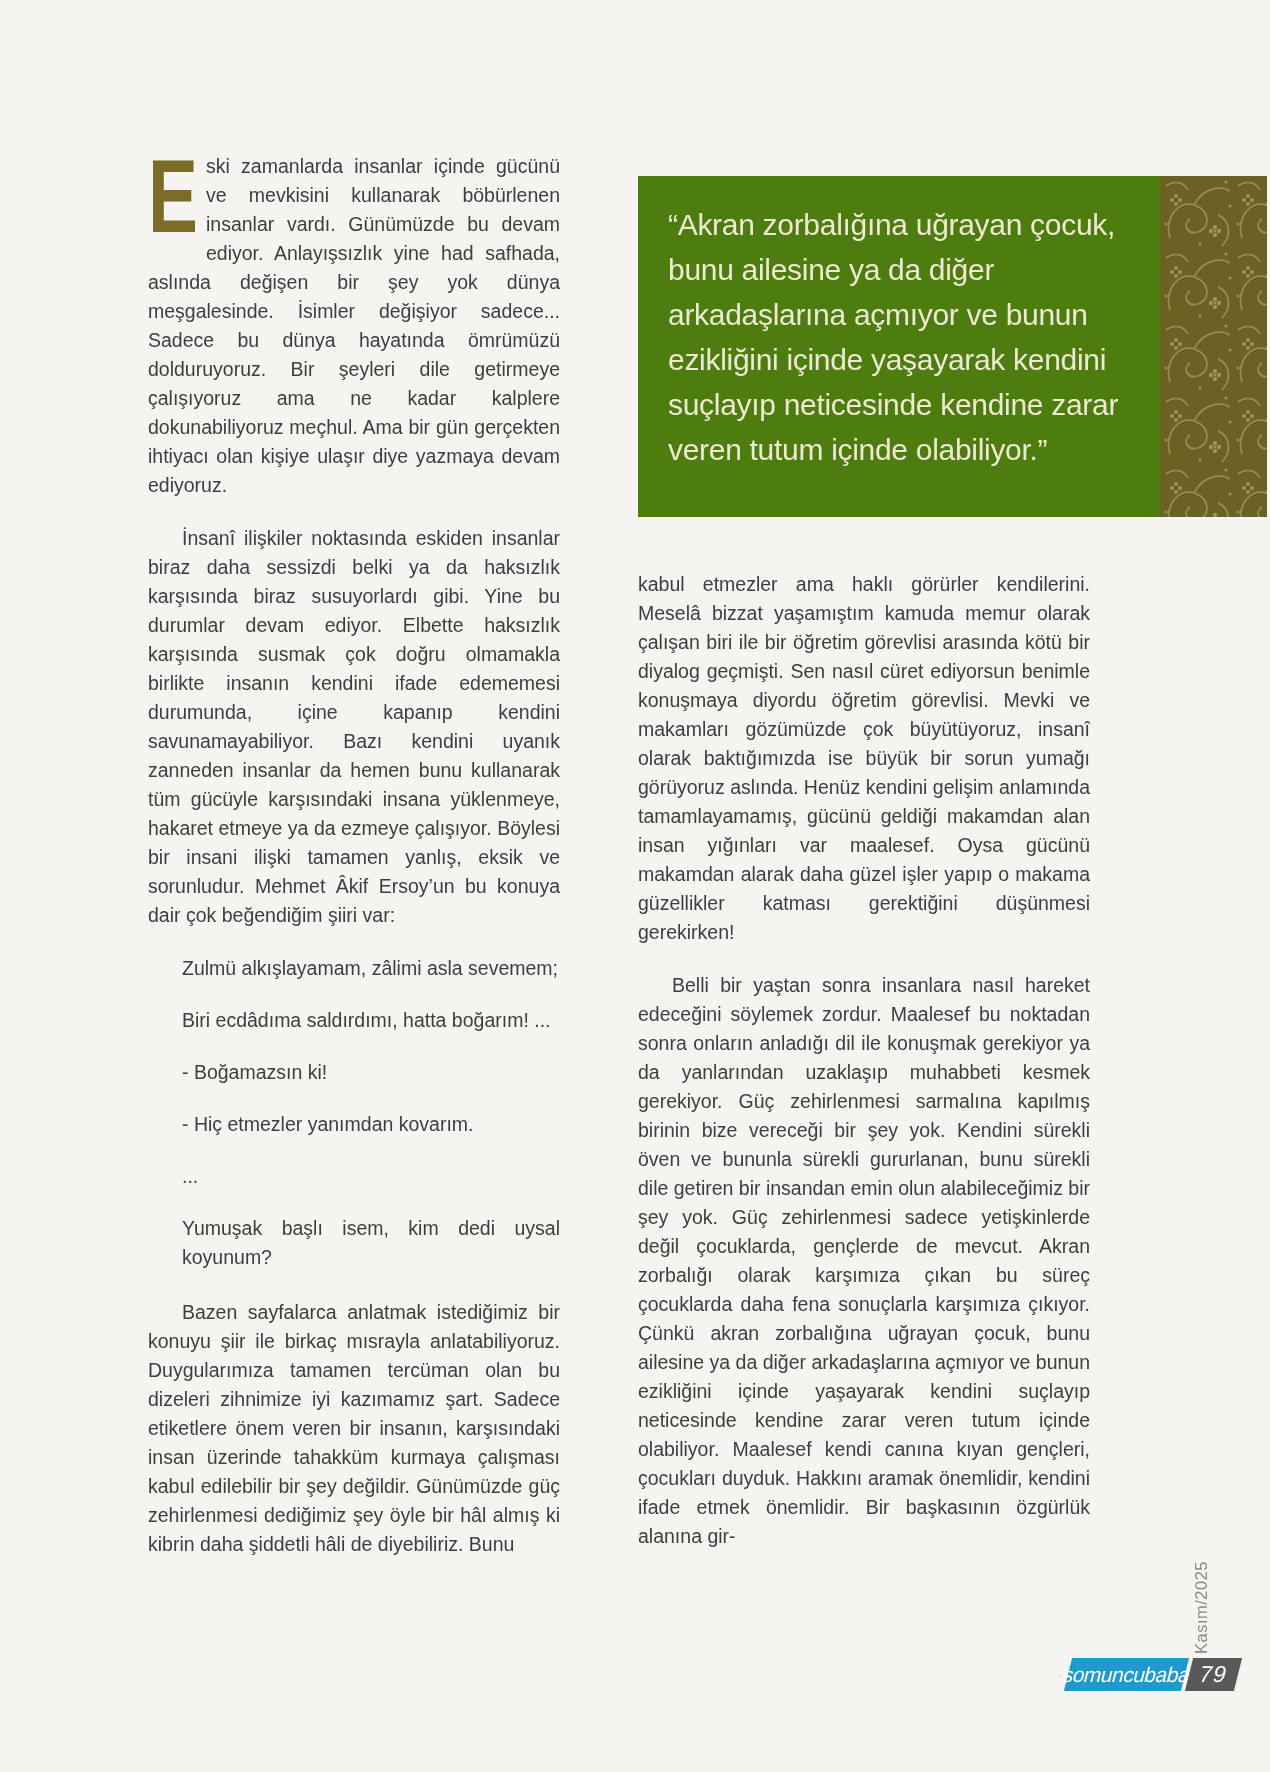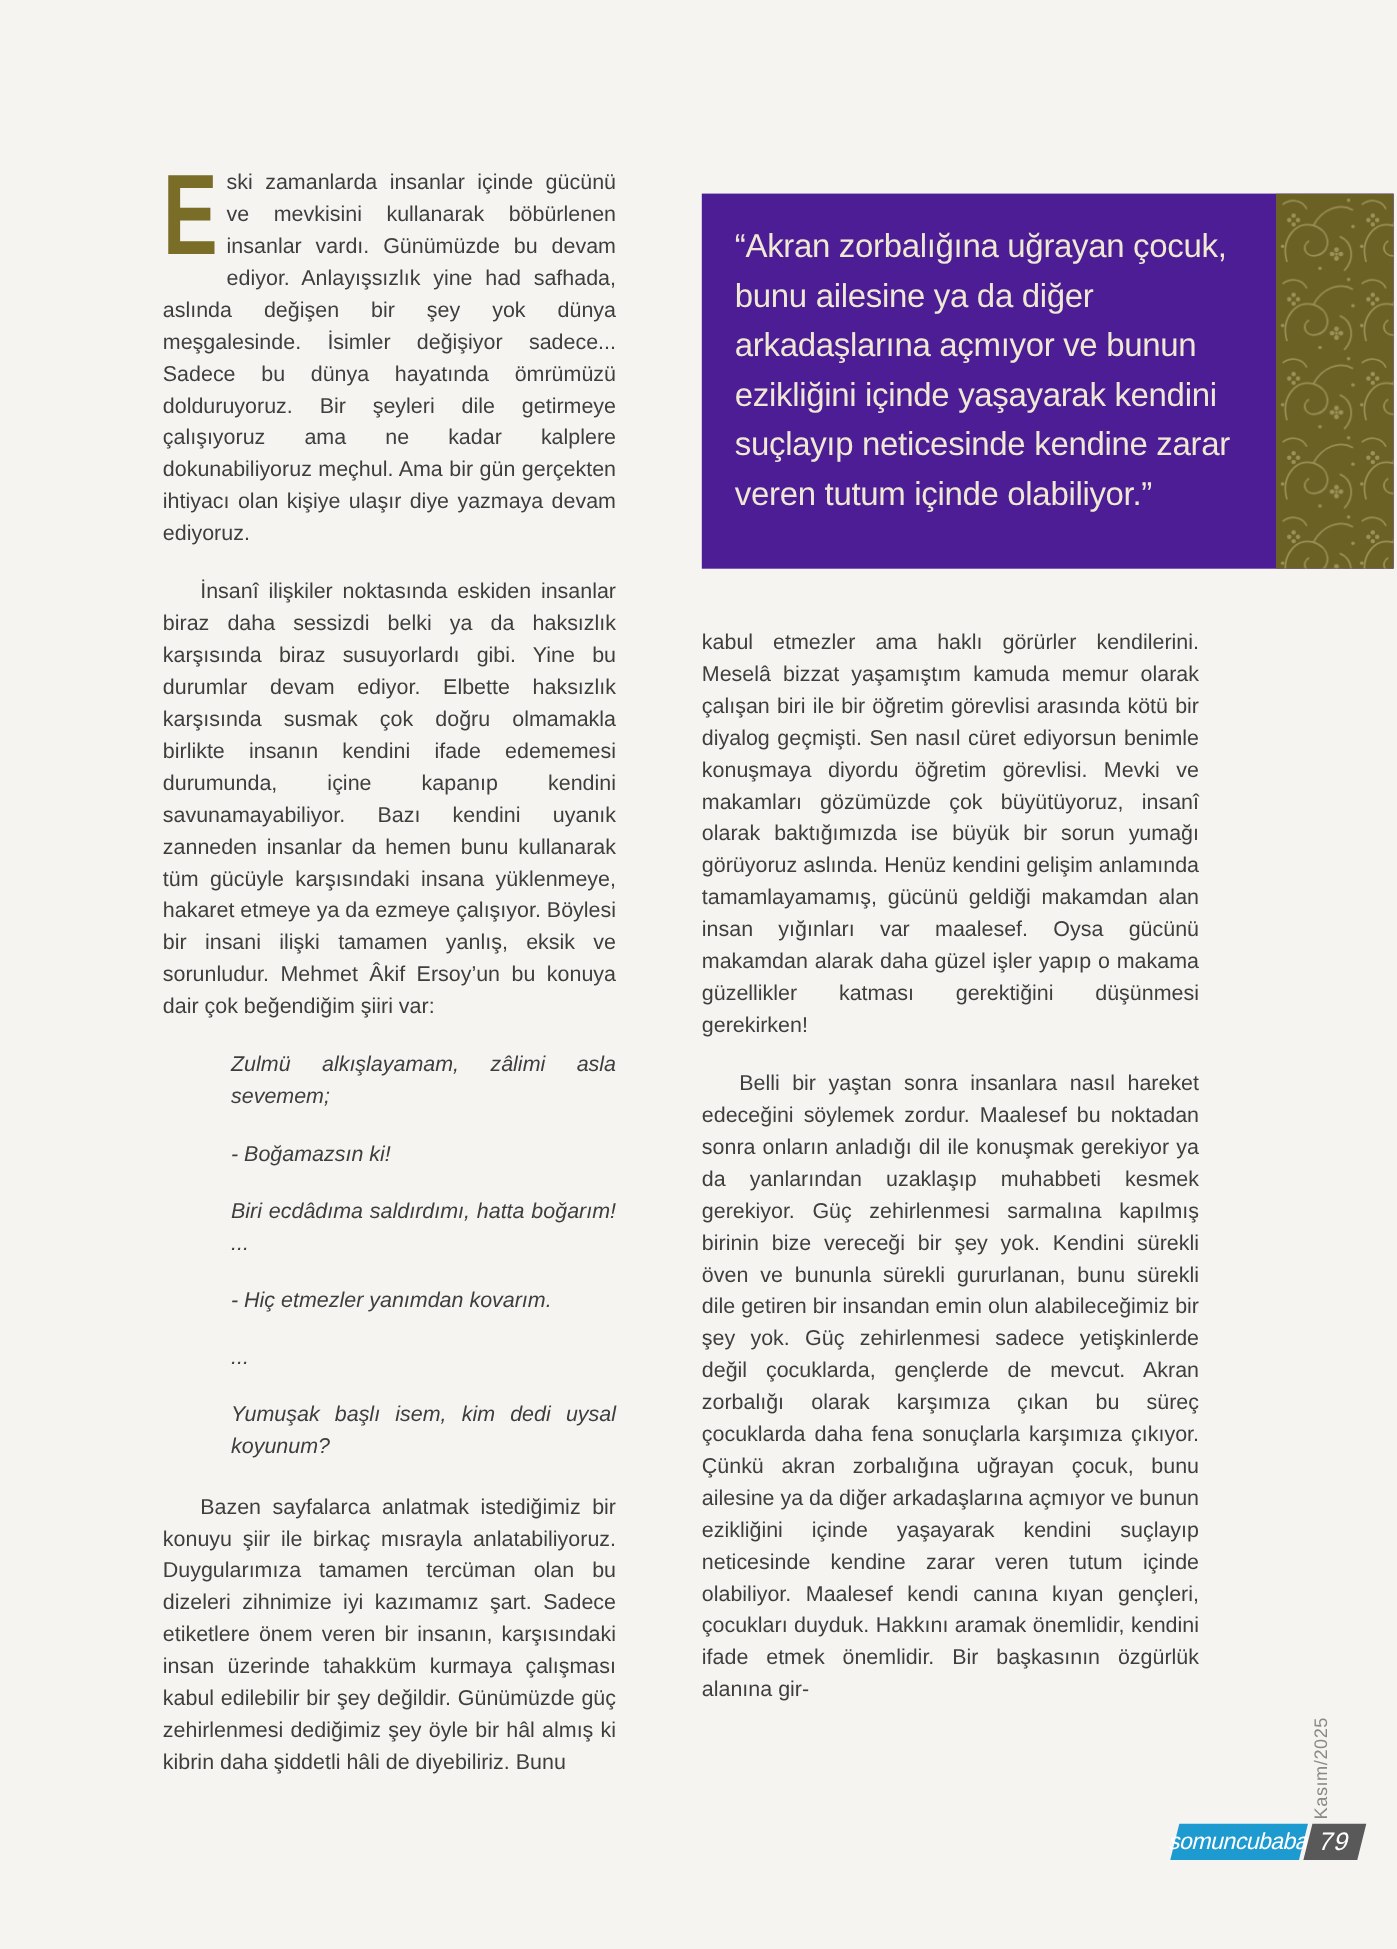--- a/index.html
+++ b/index.html
@@ -21,25 +21,25 @@
   .dropcap{
     float:left;
     font-size:104px;line-height:80px;
     height:82px;width:56px;
     font-weight:bold;color:#7a6d28;
     transform:scaleX(.72);transform-origin:left top;
     margin:4px 2px 2px 0;
   }
   
   .poem{margin:2px 0 26px 34px;}
-  .poem div{font-style:italic;margin-bottom:23px;color:#3e3e3e;margin-left:28px;}
+  .poem div{margin-bottom:23px;color:#3e3e3e;}
   
   .quote-box{
     position:absolute;left:638px;top:176px;width:629px;height:341px;
-    background:#4c1d95;
+    background:#4d7c0f;
     text-decoration:underline;
   }
   .quote-text{
     position:absolute;left:30px;top:26px;width:468px;
     font-size:30px;line-height:45px;letter-spacing:-0.3px;
     color:#efe9d4;text-align:left;
   }
   .pattern-band{position:absolute;right:0;top:0;width:107px;height:341px;}
   
   .issue-vertical{
@@ -66,22 +66,22 @@
 </head>
 <body>
 
 <div class="page">
 
   <div class="col col-left">
     <p class="no-indent"><span class="dropcap">E</span><span>ski zamanlarda insanlar içinde gücünü ve mevkisini kullanarak böbürlenen insanlar vardı. Günümüzde bu devam ediyor. Anlayışsızlık yine had safhada, aslında değişen bir şey yok dünya meşgalesinde. İsimler değişiyor sadece... Sadece bu dünya hayatında ömrümüzü dolduruyoruz. Bir şeyleri dile getirmeye çalışıyoruz ama ne kadar kalplere dokunabiliyoruz meçhul. Ama bir gün gerçekten ihtiyacı olan kişiye ulaşır diye yazmaya devam ediyoruz.</span></p>
     <p>İnsanî ilişkiler noktasında eskiden insanlar biraz daha sessizdi belki ya da haksızlık karşısında biraz susuyorlardı gibi. Yine bu durumlar devam ediyor. Elbette haksızlık karşısında susmak çok doğru olmamakla birlikte insanın kendini ifade edememesi durumunda, içine kapanıp kendini savunamayabiliyor. Bazı kendini uyanık zanneden insanlar da hemen bunu kullanarak tüm gücüyle karşısındaki insana yüklenmeye, hakaret etmeye ya da ezmeye çalışıyor. Böylesi bir insani ilişki tamamen yanlış, eksik ve sorunludur. Mehmet Âkif Ersoy’un bu konuya dair çok beğendiğim şiiri var:</p>
     <div class="poem">
       <div>Zulmü alkışlayamam, zâlimi asla sevemem;</div>
+      <div>Biri ecdâdıma saldırdımı, hatta boğarım! ...</div>
       <div>- Boğamazsın ki!</div>
-      <div>Biri ecdâdıma saldırdımı, hatta boğarım! ...</div>
       <div>- Hiç etmezler yanımdan kovarım.</div>
       <div>...</div>
       <div>Yumuşak başlı isem, kim dedi uysal koyunum?</div>
     </div>
     <p>Bazen sayfalarca anlatmak istediğimiz bir konuyu şiir ile birkaç mısrayla anlatabiliyoruz. Duygularımıza tamamen tercüman olan bu dizeleri zihnimize iyi kazımamız şart. Sadece etiketlere önem veren bir insanın, karşısındaki insan üzerinde tahakküm kurmaya çalışması kabul edilebilir bir şey değildir. Günümüzde güç zehirlenmesi dediğimiz şey öyle bir hâl almış ki kibrin daha şiddetli hâli de diyebiliriz. Bunu</p>
   </div>
 
   <div class="quote-box">
     <div class="quote-text">“Akran zorbalığına uğrayan çocuk, bunu ailesine ya da diğer arkadaşlarına açmıyor ve bunun ezikliğini içinde yaşayarak kendini suçlayıp neticesinde kendine zarar veren tutum içinde olabiliyor.”</div>
     <svg class="pattern-band" width="107" height="341" viewBox="0 0 107 341" xmlns="http://www.w3.org/2000/svg">

